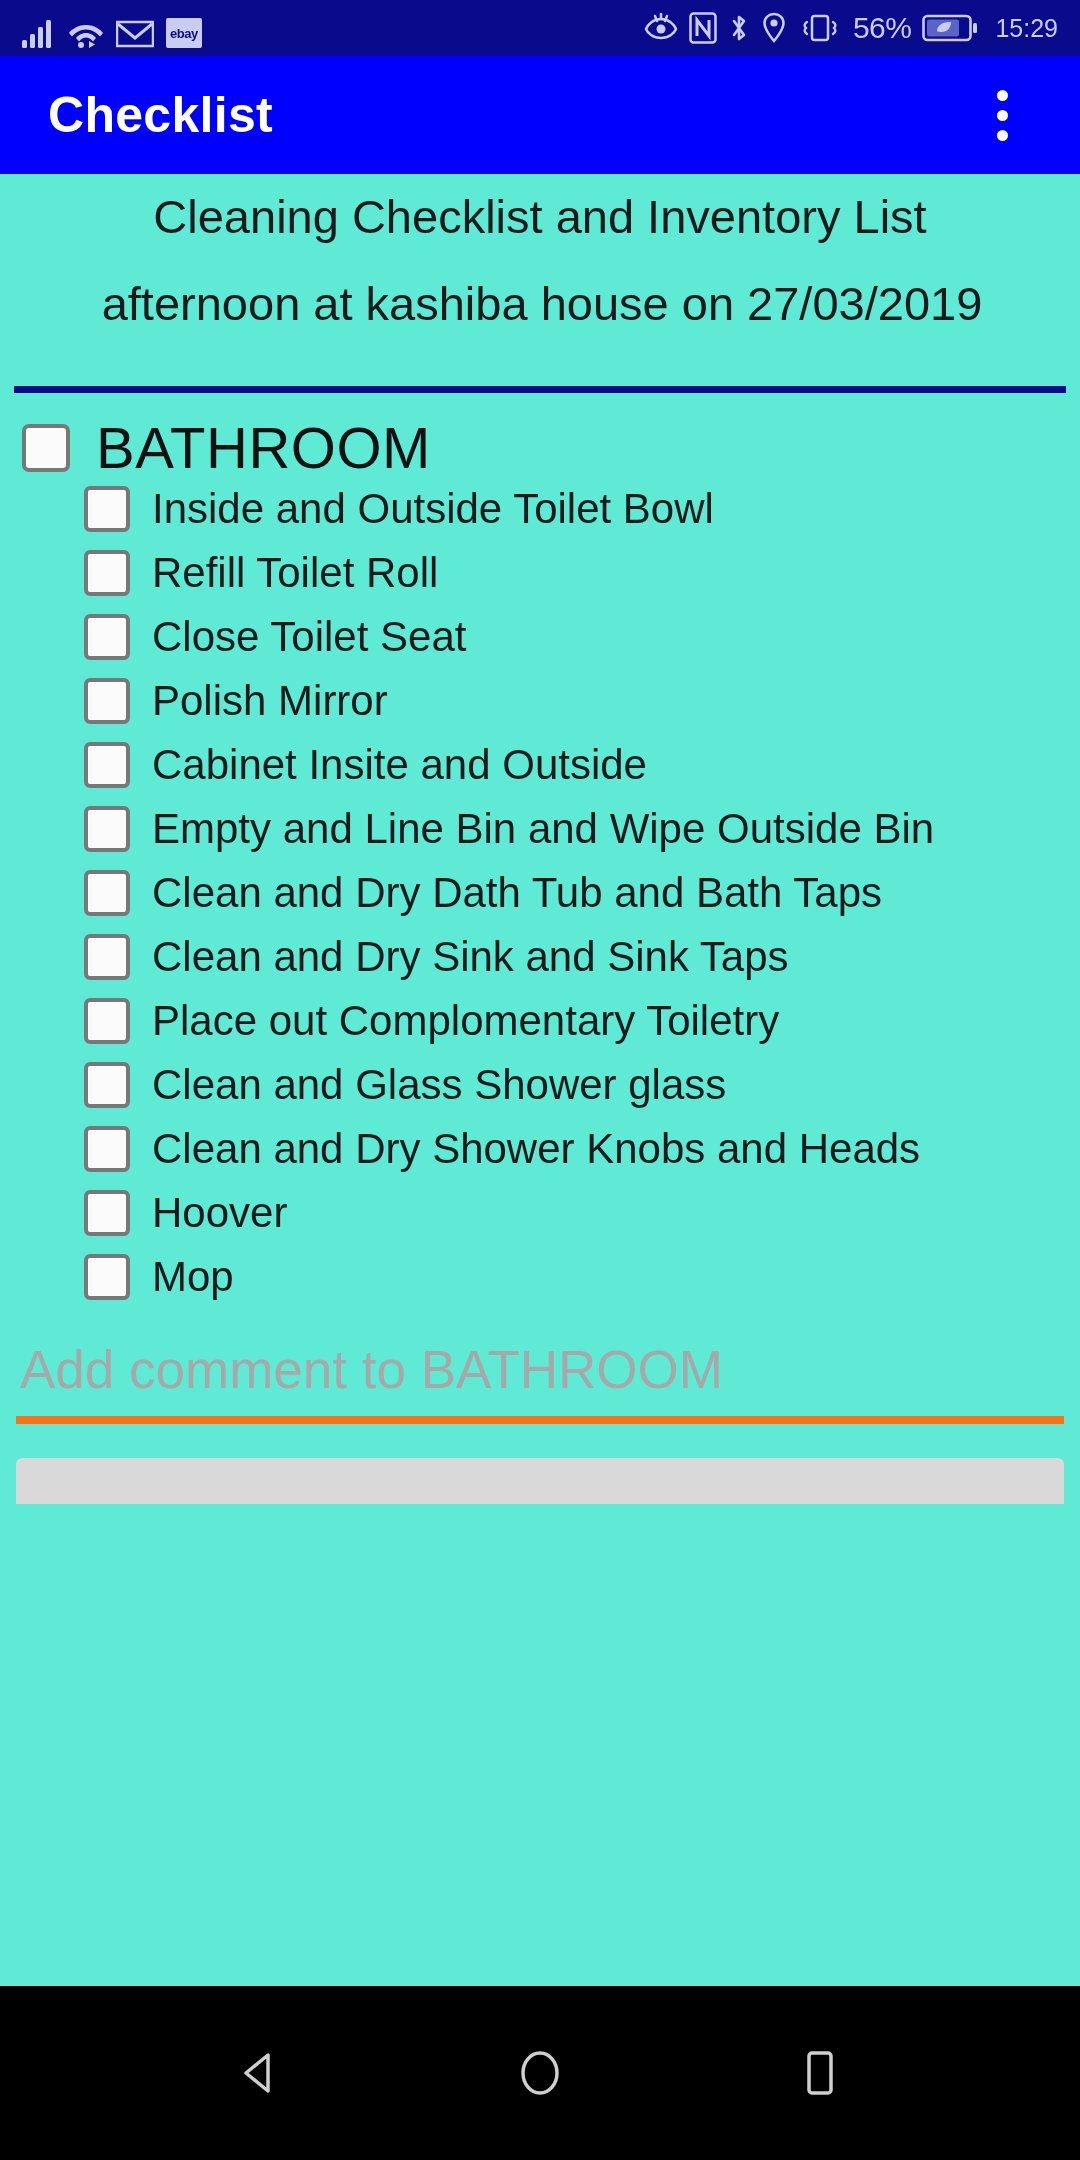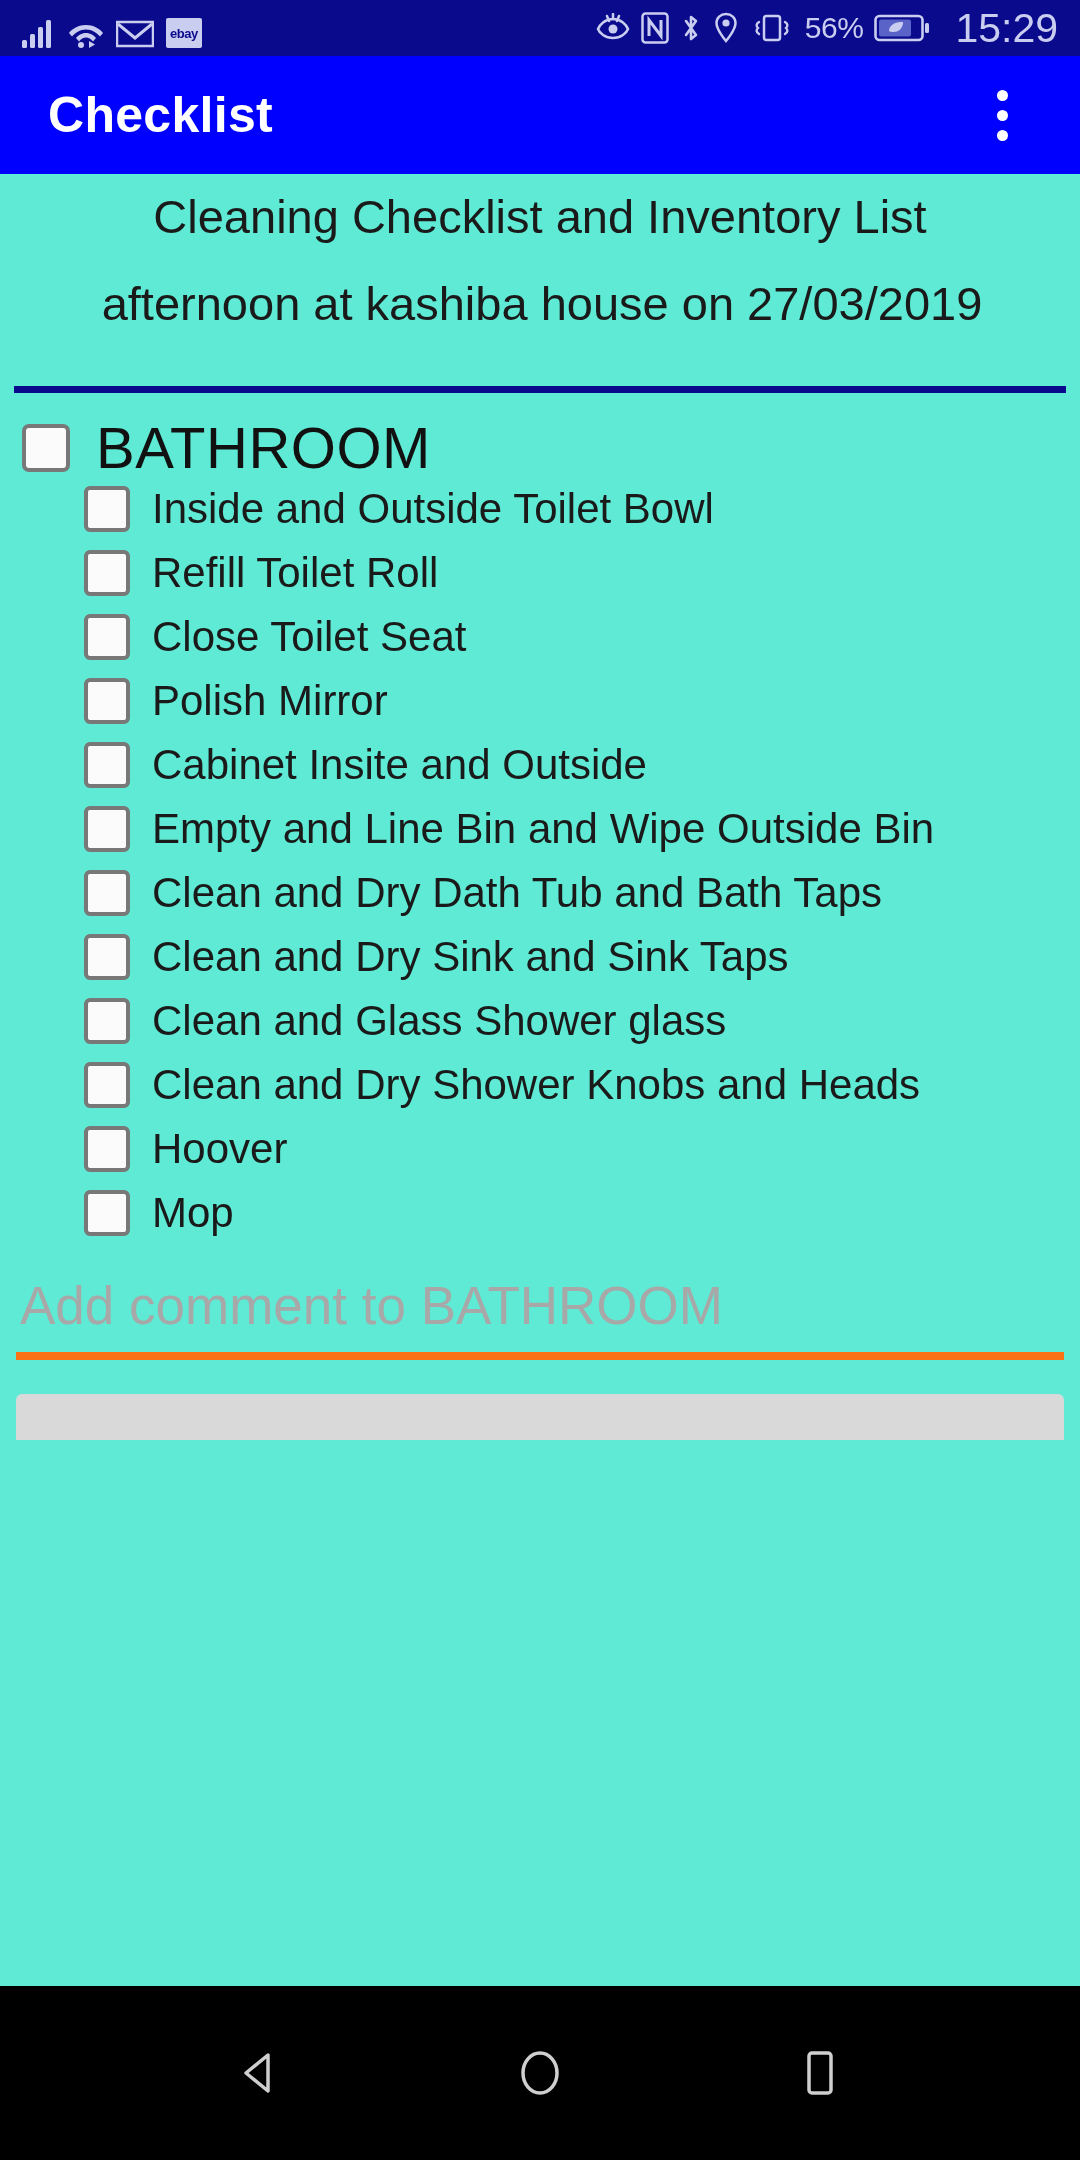--- a/index.html
+++ b/index.html
@@ -19,21 +19,21 @@
   }
   .sb-left{ display:flex; align-items:flex-end; gap:12px; height:40px; }
   .sb-right{ margin-left:auto; display:flex; align-items:center; gap:11px; }
   .sb-icon{ display:flex; align-items:center; justify-content:center; }
   .ebay-badge{
     background:#c9cdf0; color:#0a0a8c; font-size:13px; font-weight:700;
     padding:2px 4px; border-radius:2px; letter-spacing:-0.5px;
     line-height:1; height:30px; display:flex; align-items:center;
   }
   .sb-pct{ font-size:30px; font-weight:400; letter-spacing:-0.5px; line-height:1; }
-  .sb-time{ font-size:41px; font-weight:400; letter-spacing:0px; line-height:1; margin-left:14px;}
+  .sb-time{ font-size:25px; font-weight:400; letter-spacing:0px; line-height:1; margin-left:6px;}
 
   
   .app-bar{
     position:absolute; top:56px; left:0; width:1080px; height:118px;
     background:#0000ff; display:flex; align-items:center; padding:0 48px;
   }
   .app-title{
     color:#ffffff; font-size:50px; font-weight:700; letter-spacing:0.3px;
   }
   .overflow-menu{
@@ -227,20 +227,24 @@
         <div class="item-row">
           <span class="cb cb-item"></span>
           <span class="item-label">Clean and Dry Dath Tub and Bath Taps</span>
         </div>
         <div class="item-row">
           <span class="cb cb-item"></span>
           <span class="item-label">Clean and Dry Sink and Sink Taps</span>
         </div>
         <div class="item-row">
           <span class="cb cb-item"></span>
+          <span class="item-label">Place out Complomentary Toiletry</span>
+        </div>
+        <div class="item-row">
+          <span class="cb cb-item"></span>
           <span class="item-label">Clean and Glass Shower glass</span>
         </div>
         <div class="item-row">
           <span class="cb cb-item"></span>
           <span class="item-label">Clean and Dry Shower Knobs and Heads</span>
         </div>
         <div class="item-row">
           <span class="cb cb-item"></span>
           <span class="item-label">Hoover</span>
         </div>

